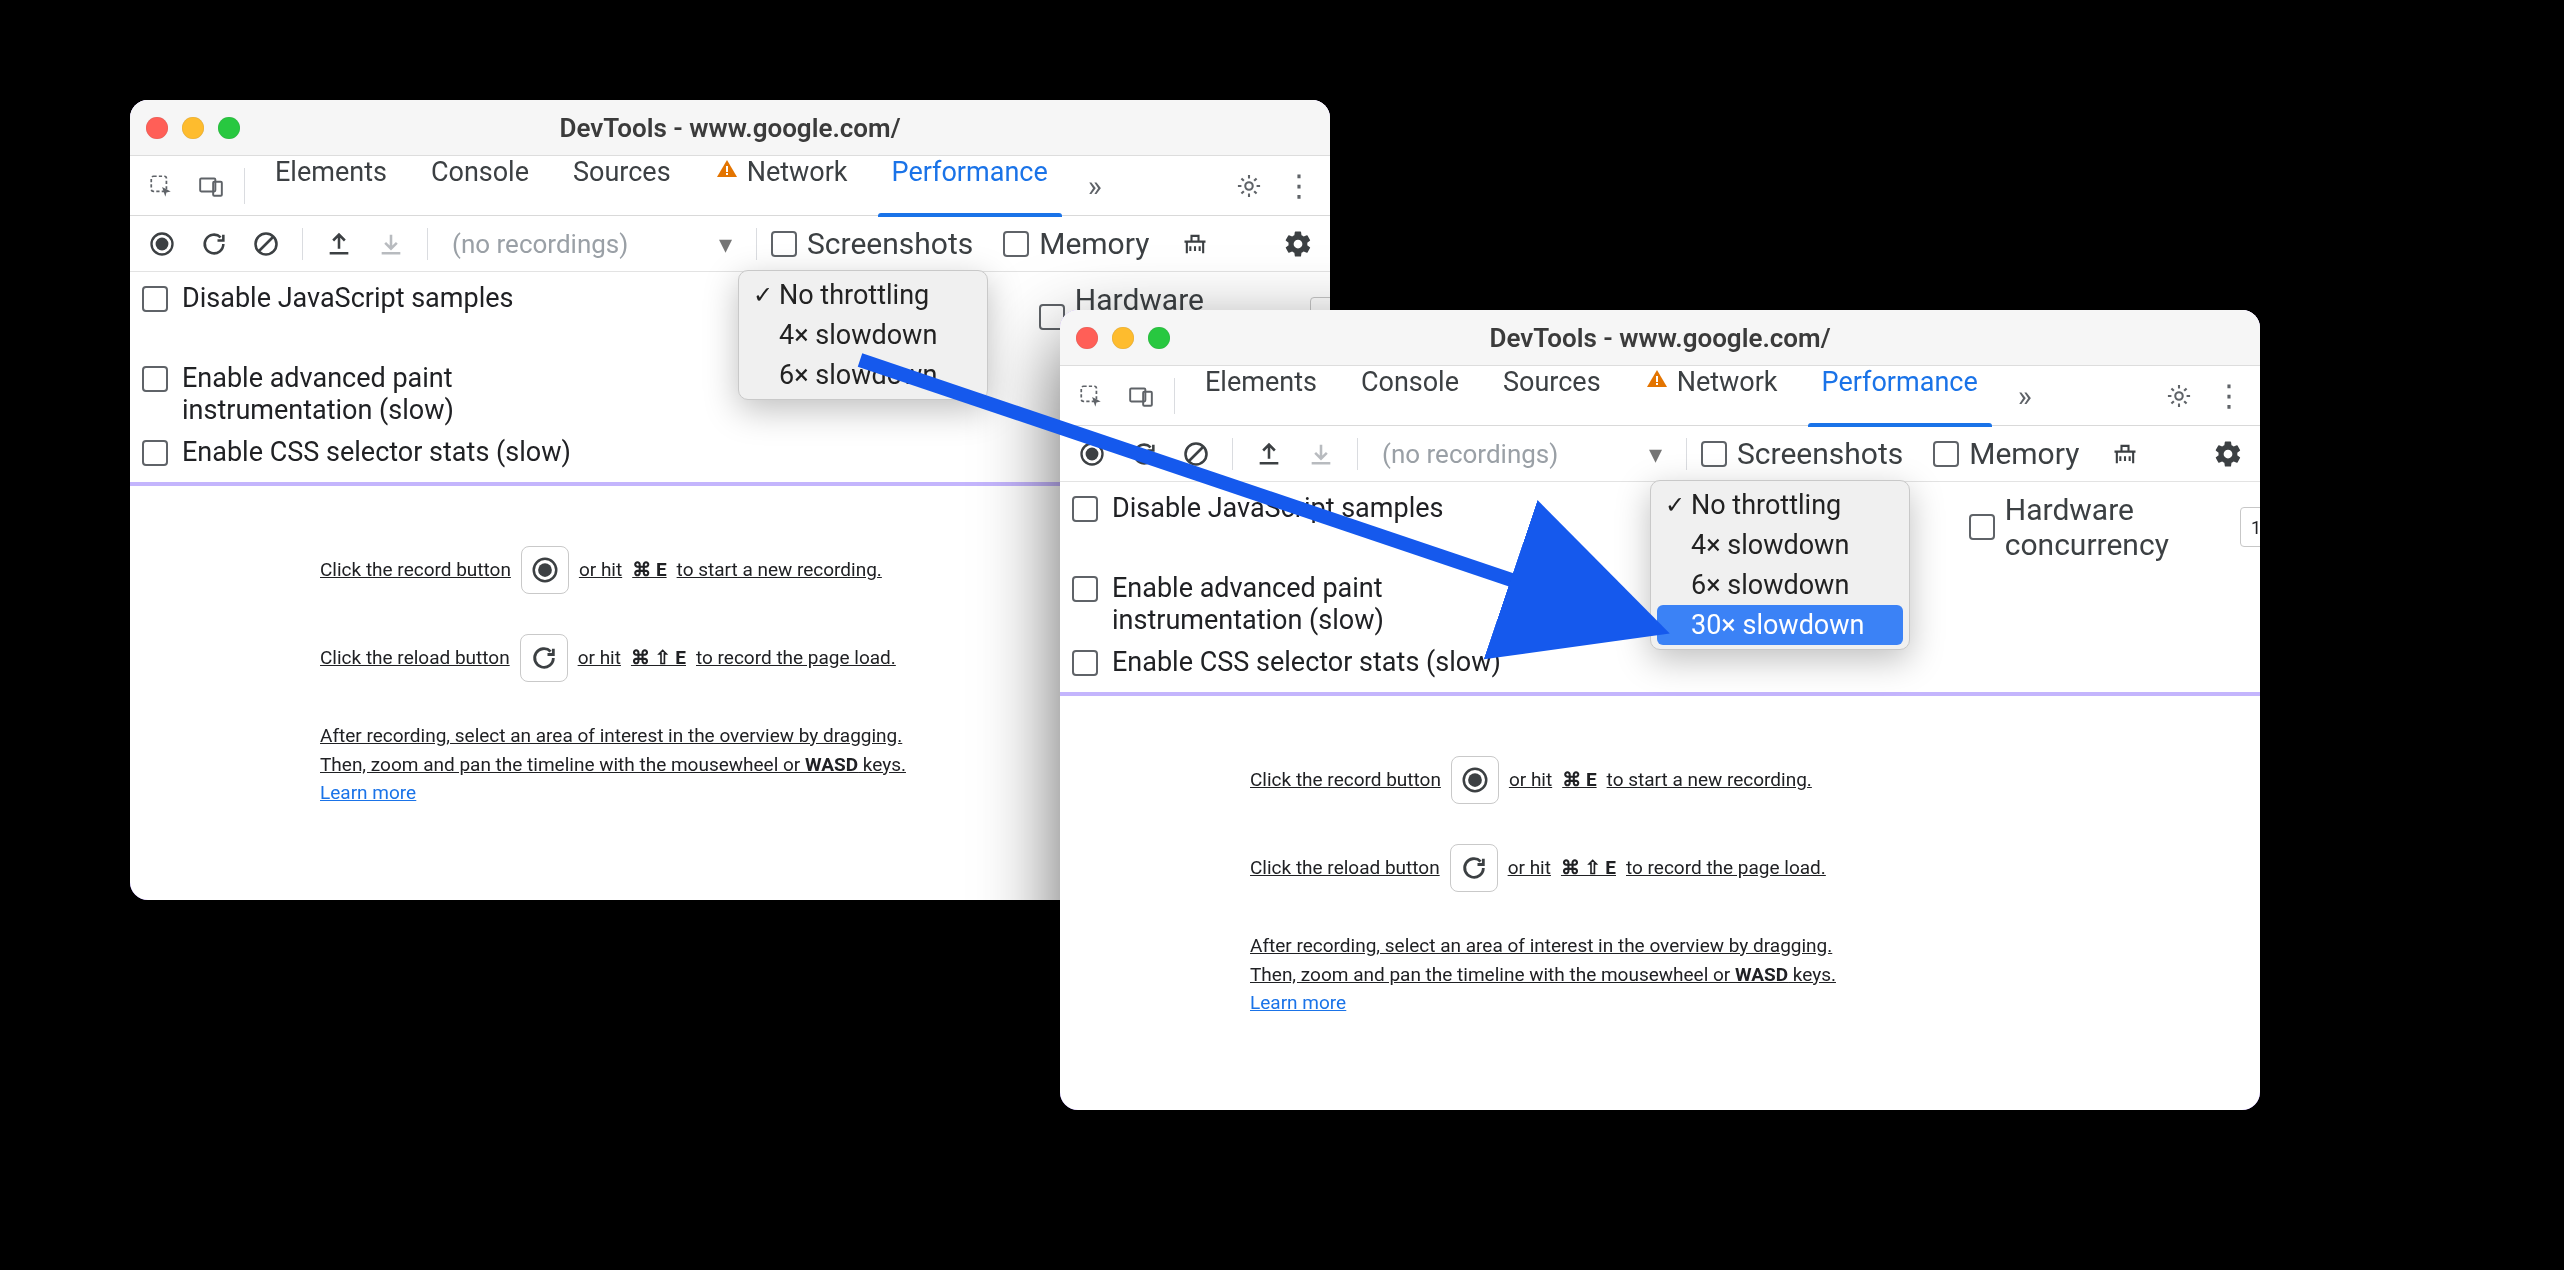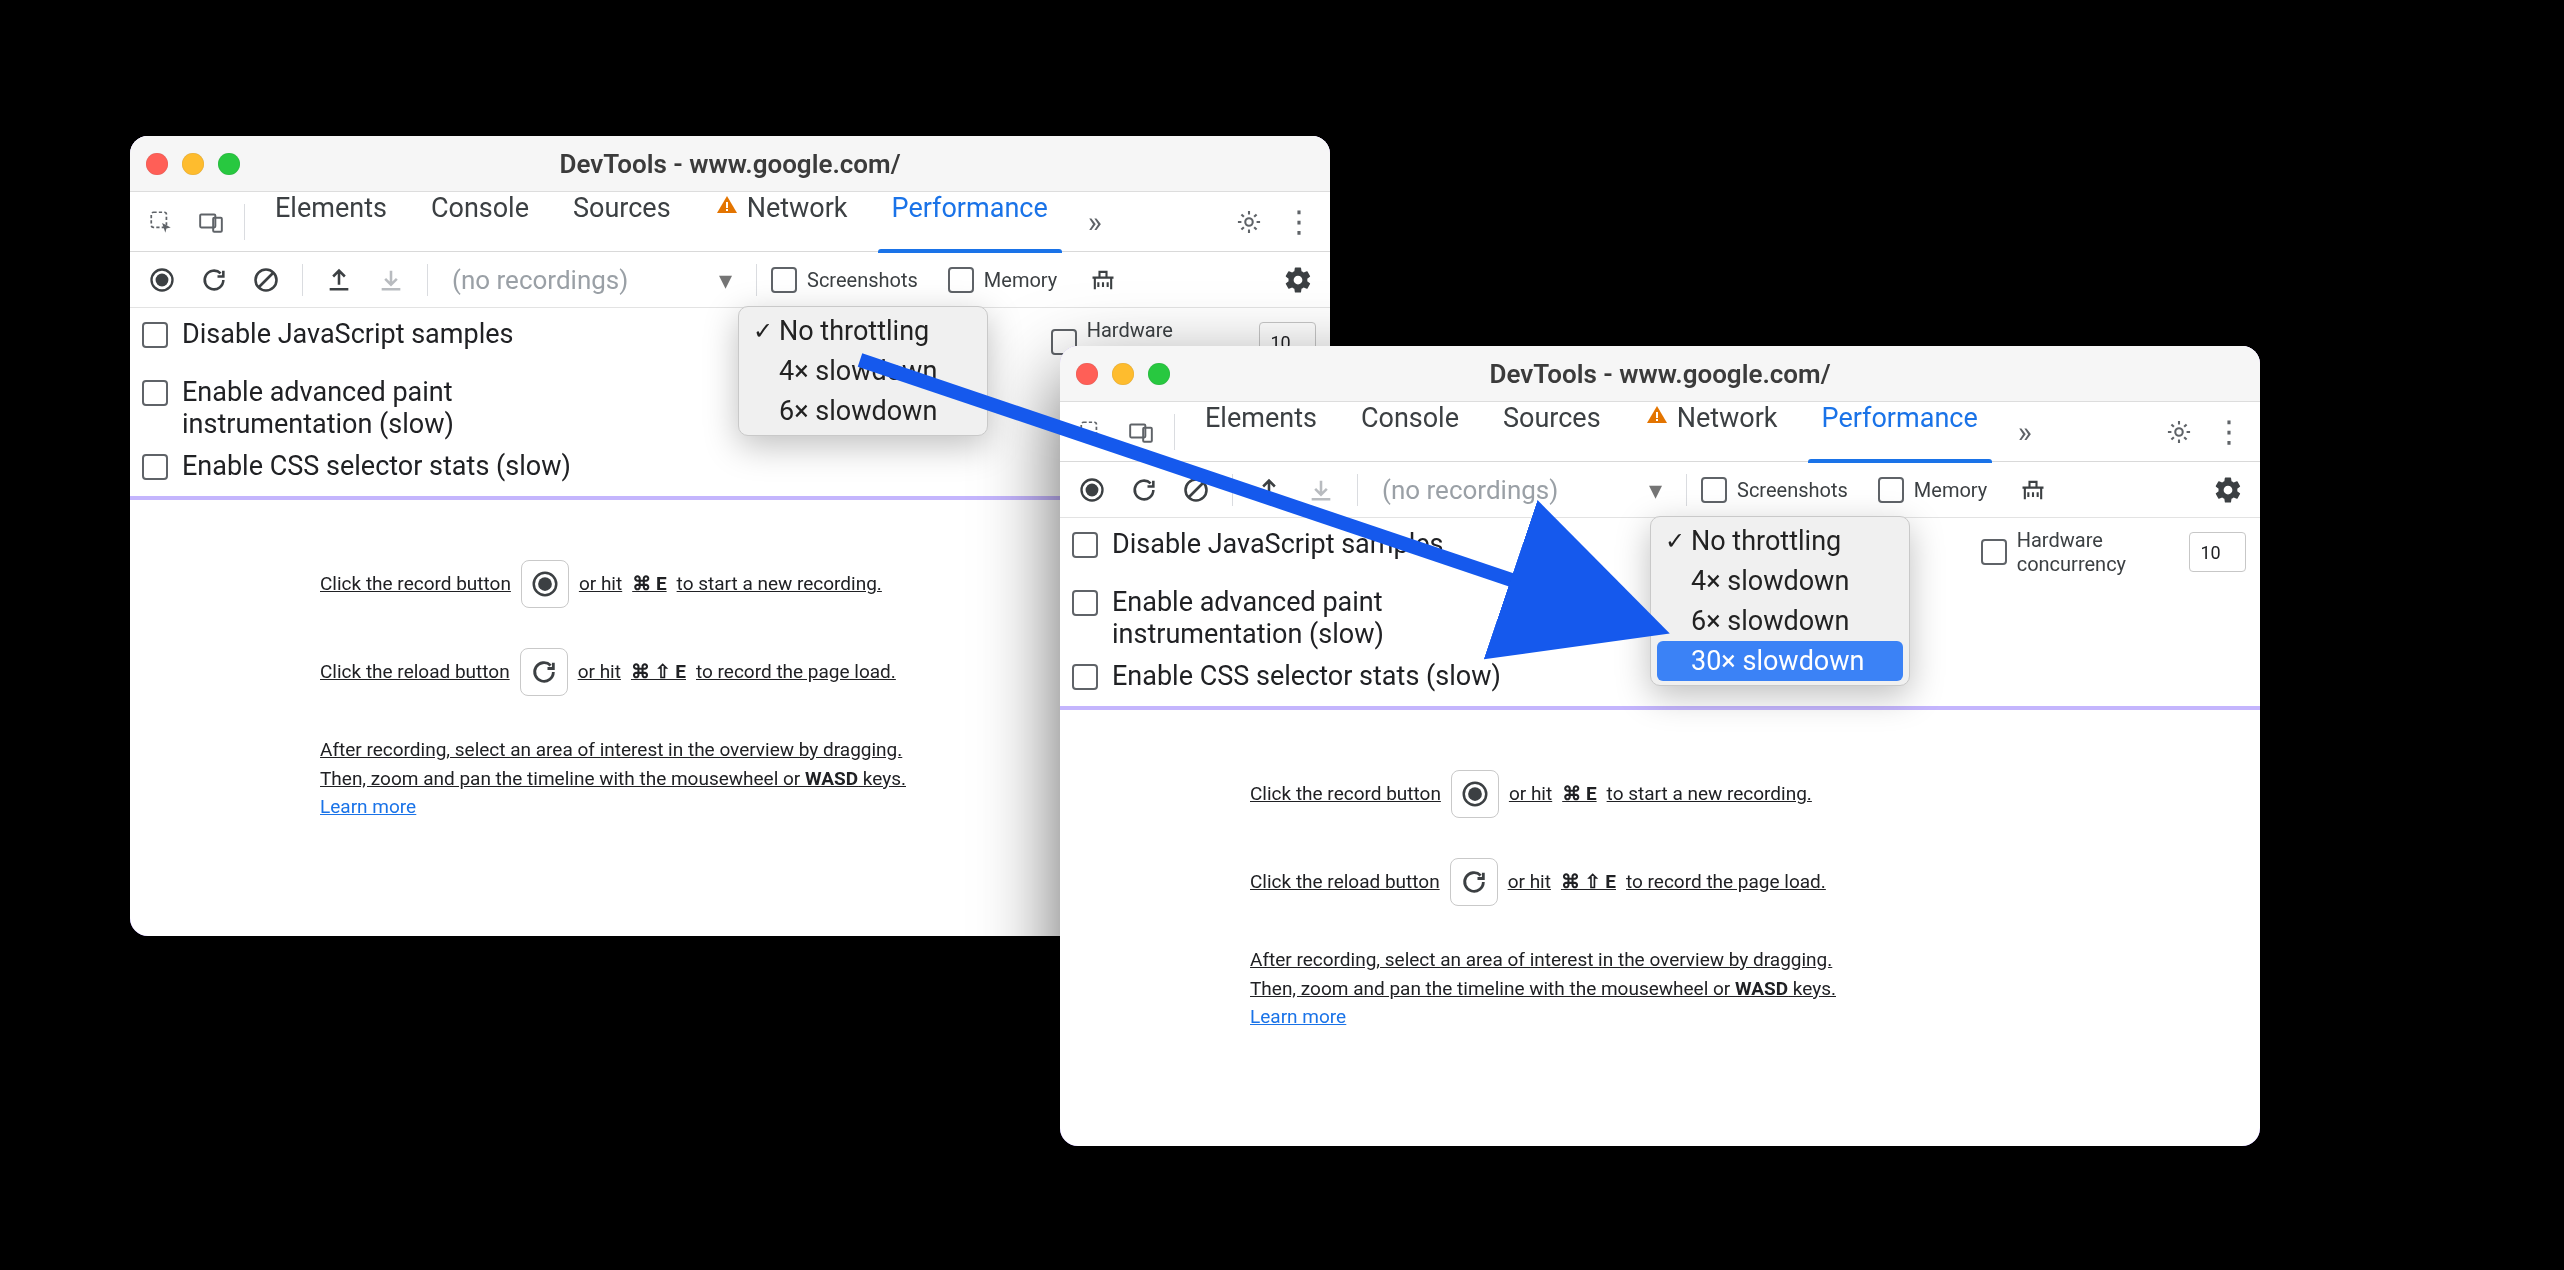--- a/index.html
+++ b/index.html
@@ -11,21 +11,20 @@
     color: #202124;
     position: relative;
   }
 
   .window {
     position: absolute;
     background: #8b5cf6;
     border-radius: 18px;
     box-shadow: 0 30px 80px rgba(0,0,0,0.6);
     overflow: visible;
-    margin-top: 36px;
   }
   .win-inner {
     border-radius: 18px;
     overflow: hidden;
     background: #fff;
     width: 100%;
     height: 100%;
     position: relative;
   }
 
@@ -108,21 +107,21 @@
     height: 44px;
     min-width: 300px;
     justify-content: space-between;
   }
   .recordings-select .caret { color: #757575; }
 
   .checkbox {
     width: 26px; height: 26px; border: 2px solid #5f6368; border-radius: 4px;
     display: inline-block; flex-shrink: 0;
   }
-  .chk-label { margin-left: 10px; font-size: 20px; color: #3c4043; }
+  .chk-label { margin-left: 10px; font-size: 30px; color: #3c4043; }
   .chk-wrap { display: flex; align-items: center; }
 
   .gear-icon svg { width: 28px; height: 28px; }
   .gear-blue { color: #1a73e8; }
 
   .settings-area {
     background: #fff;
     border-bottom: 4px solid #c4b5fd;
     padding: 10px 14px 14px 12px;
     display: grid;

